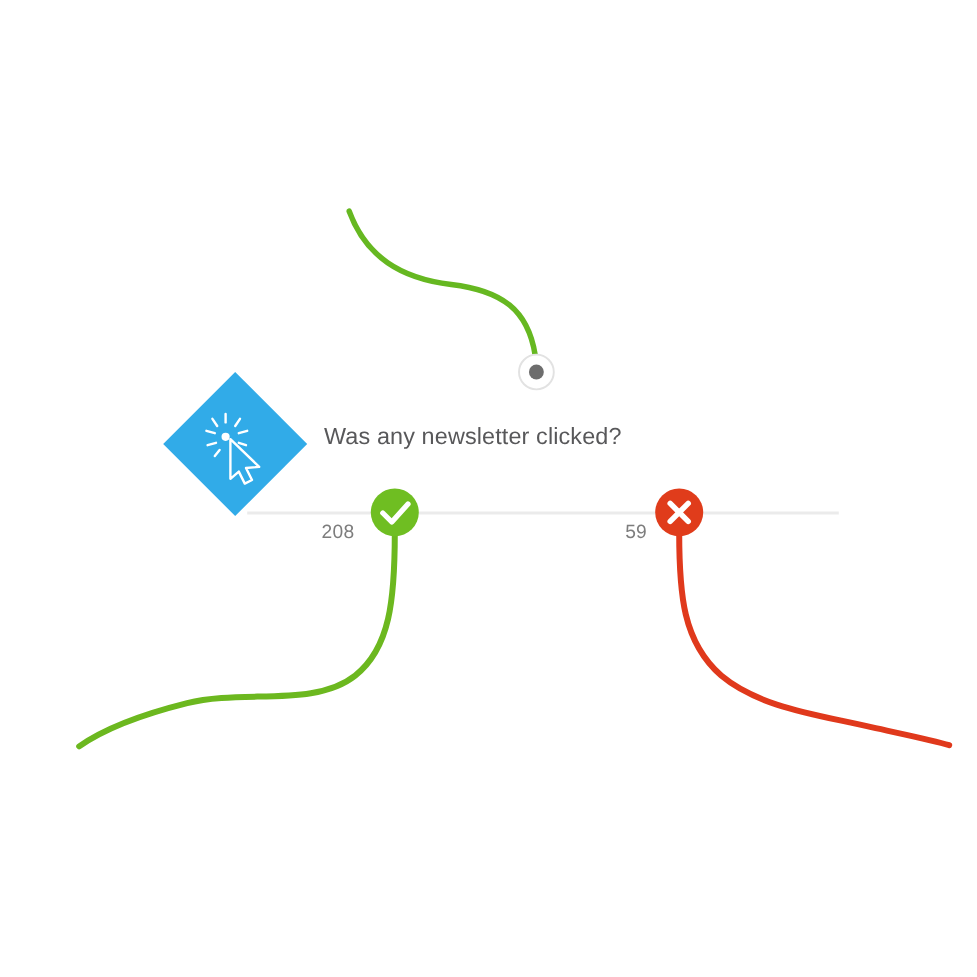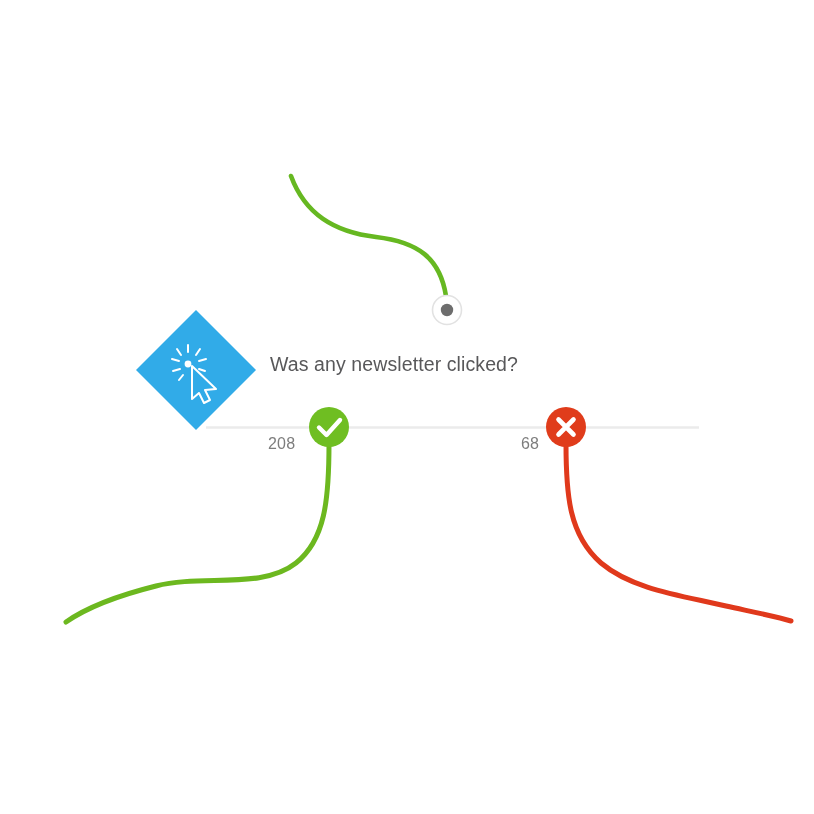--- a/index.html
+++ b/index.html
@@ -115,15 +115,15 @@
       <circle cx="550" cy="427" r="20" fill="#e03c1b"></circle>
       <path d="M 542.5 419.5 L 557.5 434.5 M 557.5 419.5 L 542.5 434.5" fill="none" stroke="#ffffff" stroke-width="4.6" stroke-linecap="round"></path>
     </g>
 
   </svg>
 
   <div class="q-text">Was any newsletter clicked?</div>
 
   <div class="count-label count-yes">208</div>
 
-  <div class="count-label count-no">68</div>
+  <div class="count-label count-no">59</div>
 
 </div>
 
 </body></html>

